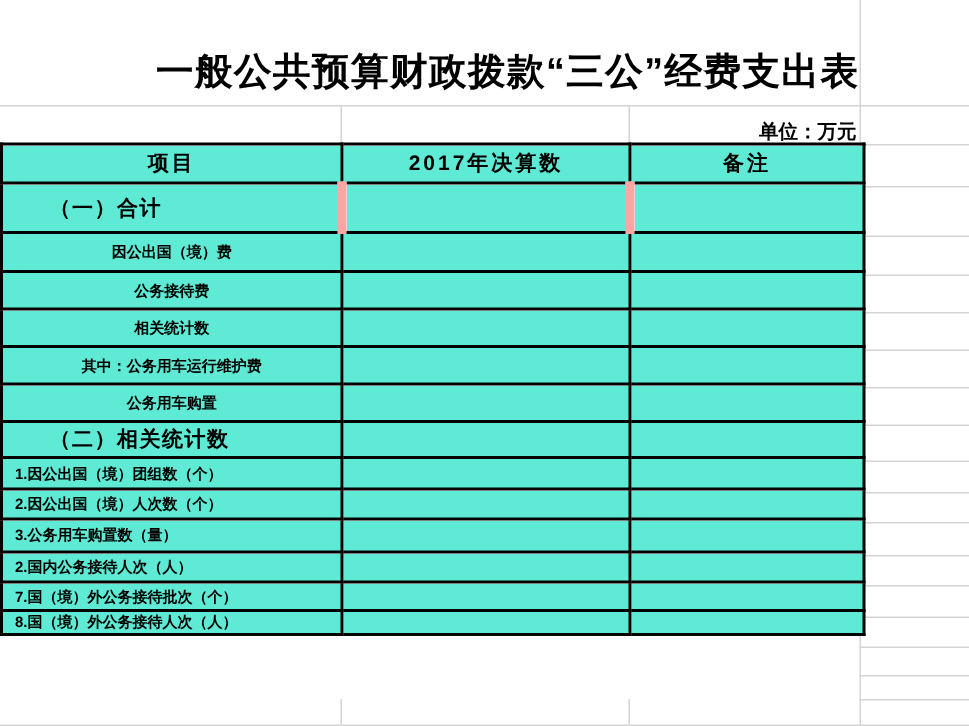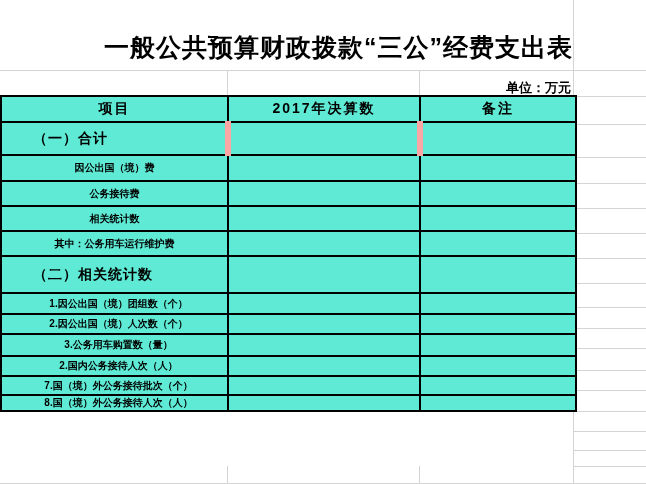--- a/index.html
+++ b/index.html
@@ -27,21 +27,21 @@
   }
   .main th,.main td{
     border:2px solid #000;padding:0;margin:0;
     font-weight:bold;overflow:hidden;white-space:nowrap;
     vertical-align:middle;background:#5eead4;
   }
   .main th{font-size:14px;letter-spacing:2px;text-align:center;font-weight:bold;}
   .main td.lbl{font-size:10px;}
   tr.sec td.lbl{text-align:left;padding-left:31px;font-size:14px;letter-spacing:1px;}
   tr.ctr td.lbl{text-align:center;}
-  tr.item td.lbl{text-align:center;padding-left:8px;}
+  tr.item td.lbl{text-align:left;padding-left:8px;}
   
   tr.noinner td{border-left:1px solid #d4d4d4;border-right:6px solid #fca5a5;}
   tr.noinner td:first-child{border-left:2px solid #000;}
   tr.noinner td:last-child{border-right:2px solid #000;}
 </style>
 </head>
 <body>
 
 <div class="stage">
 
@@ -106,21 +106,26 @@
       <tr class="ctr" style="height:25px">
         <td class="lbl">相关统计数</td>
         <td></td>
         <td></td>
       </tr>
       <tr class="ctr" style="height:25px">
         <td class="lbl">其中：公务用车运行维护费</td>
         <td></td>
         <td></td>
       </tr>
-      <tr class="sec" style="height:37px">
+      <tr class="ctr" style="height:25px">
+        <td class="lbl">公务用车购置</td>
+        <td></td>
+        <td></td>
+      </tr>
+      <tr class="sec" style="height:24px">
         <td class="lbl">（二）相关统计数</td>
         <td></td>
         <td></td>
       </tr>
       <tr class="item" style="height:21px">
         <td class="lbl">1.因公出国（境）团组数（个）</td>
         <td></td>
         <td></td>
       </tr>
       <tr class="item" style="height:20px">

